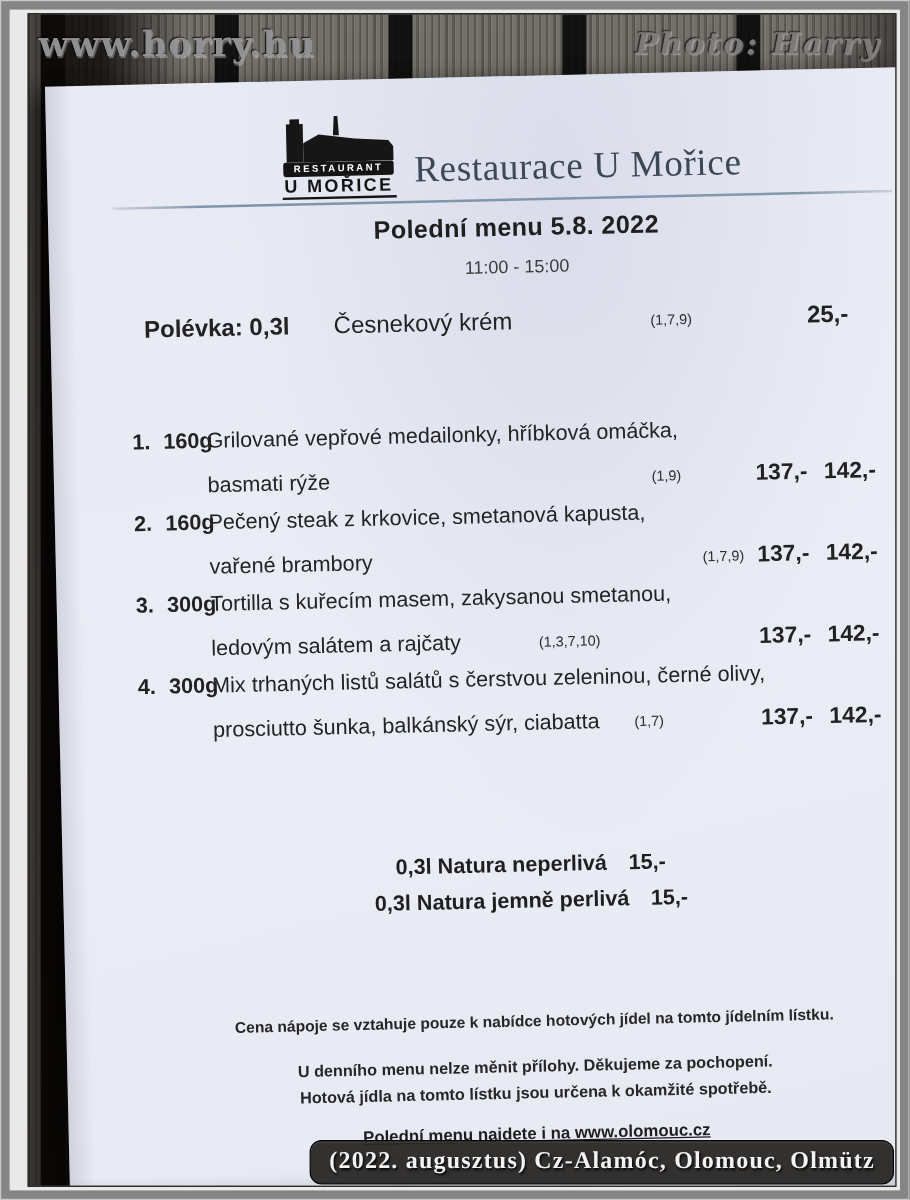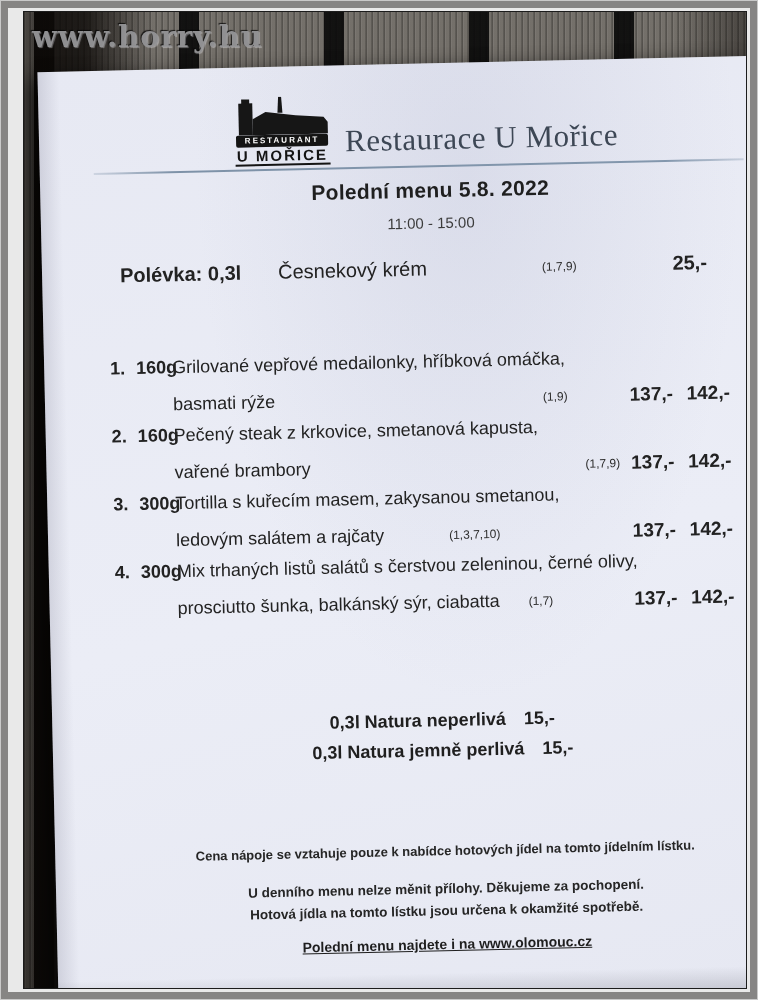--- a/index.html
+++ b/index.html
@@ -115,20 +115,21 @@
 </style>
 </head>
 <body>
 
 <div class="outer">
   <div class="mat">
     <div class="photo">
       <div class="wood"></div>
 
       <div class="watermark">www.horry.hu</div>
+      <div class="credit">Photo: Harry</div>
 
       <div class="paper">
 
         <div class="logo">
           <svg width="96" height="38" viewBox="0 0 96 38">
             <g fill="#161616">
               <rect x="5" y="6" width="14" height="32"></rect>
               <rect x="8" y="2" width="8" height="6"></rect>
               <polygon points="45,0 48,0 49,16 44,16"></polygon>
               <polygon points="19,38 19,22 32,15 62,19 90,21 94,26 94,38"></polygon>
@@ -199,16 +200,19 @@
           </div>
         </div>
 
         <div class="centered note n1">Cena nápoje se vztahuje pouze k nabídce hotových jídel na tomto jídelním lístku.</div>
         <div class="centered note n2">U denního menu nelze měnit přílohy. Děkujeme za pochopení.</div>
         <div class="centered note n3">Hotová jídla na tomto lístku jsou určena k okamžité spotřebě.</div>
         <div class="centered flink">Polední menu najdete i na www.olomouc.cz</div>
 
       </div>
 
+      <div class="caption">
+        <span>(2022. augusztus) Cz-Alamóc, Olomouc, Olmütz</span>
+      </div>
 
     </div>
   </div>
 </div>
 
 </body></html>

